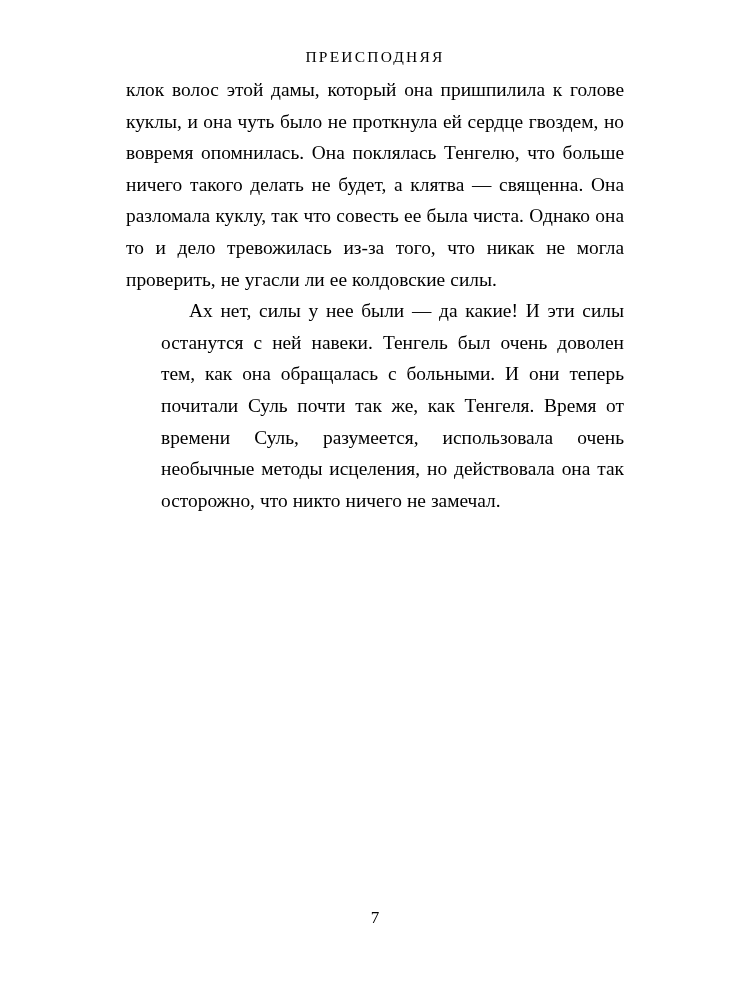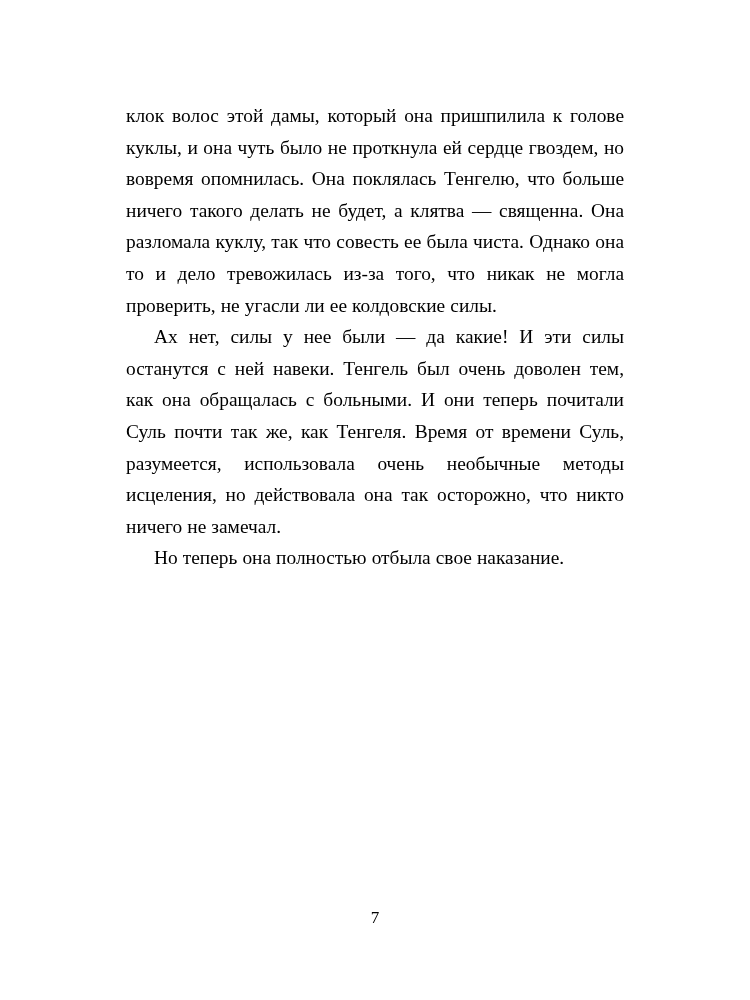--- a/index.html
+++ b/index.html
@@ -28,52 +28,53 @@
     width: 750px;
     text-align: center;
     font-size: 15.5px;
     letter-spacing: 2.2px;
     font-weight: 500;
     font-variant: small-caps;
     text-transform: uppercase;
   }
   .text-block {
     position: absolute;
-    top: 100px;
+    top: 74px;
     left: 126px;
     width: 498px;
   }
   p.para {
     margin: 0;
     font-size: 19.4px;
     line-height: 31.6px;
     text-align: justify;
     text-justify: inter-word;
     hyphens: manual;
     word-spacing: 0.2px;
   }
   p.para.indent {
     text-indent: 28px;
+    margin-left: 35px;
   }
   .folio {
     position: absolute;
     top: 908px;
     left: 0;
     width: 750px;
     text-align: center;
     font-size: 17px;
   }
 </style>
 </head>
 <body>
 
 <div class="page">
 
+  <div class="running-head">ПРЕИСПОДНЯЯ</div>
 
   <div class="text-block">
     <p class="para">клок волос этой дамы, который она пришпилила к голове куклы, и она чуть было не проткнула ей сердце гвоздем, но вовремя опомнилась. Она поклялась Тенгелю, что больше ничего такого делать не будет, а клятва — священна. Она разломала куклу, так что совесть ее была чиста. Однако она то и дело тревожилась из-за того, что никак не могла проверить, не угасли ли ее колдовские силы.</p>
     <p class="para indent">Ах нет, силы у нее были — да какие! И эти силы останутся с ней навеки. Тенгель был очень доволен тем, как она обращалась с больными. И они теперь почитали Суль почти так же, как Тенгеля. Время от времени Суль, разумеется, использовала очень необычные методы исцеления, но действовала она так осторожно, что никто ничего не замечал.</p>
-    <p class="para indent">Но теперь она полностью отбыла свое наказание.</p>
   </div>
 
   <div class="folio">7</div>
 
 </div>
 
 </body></html>

